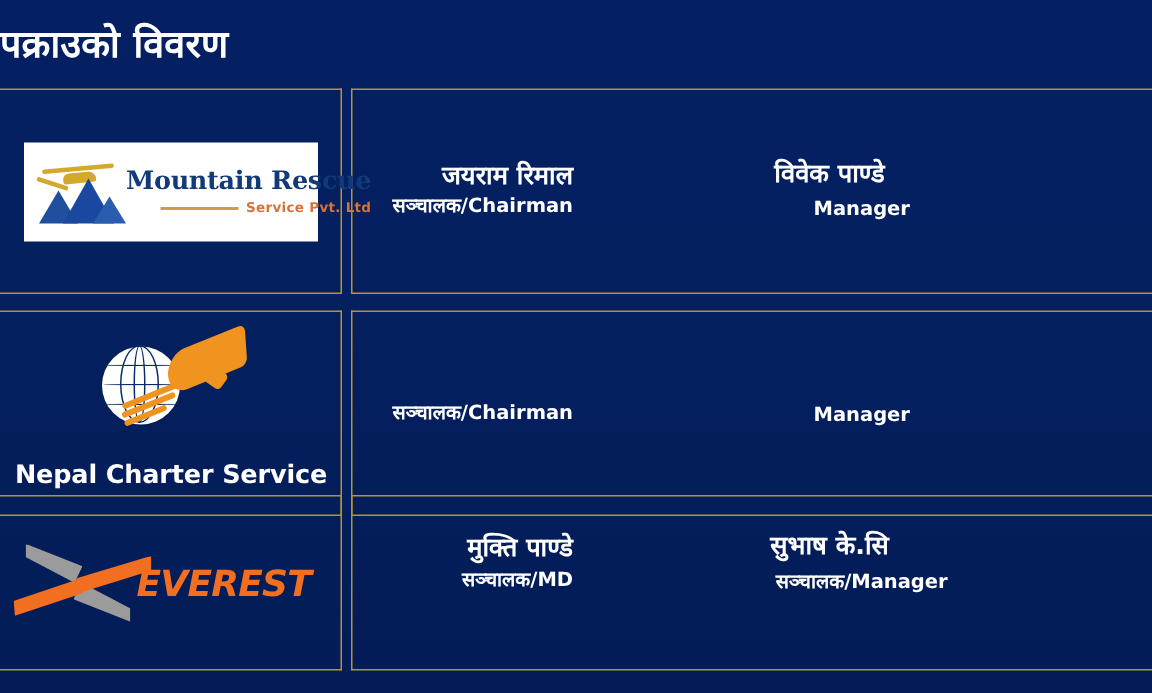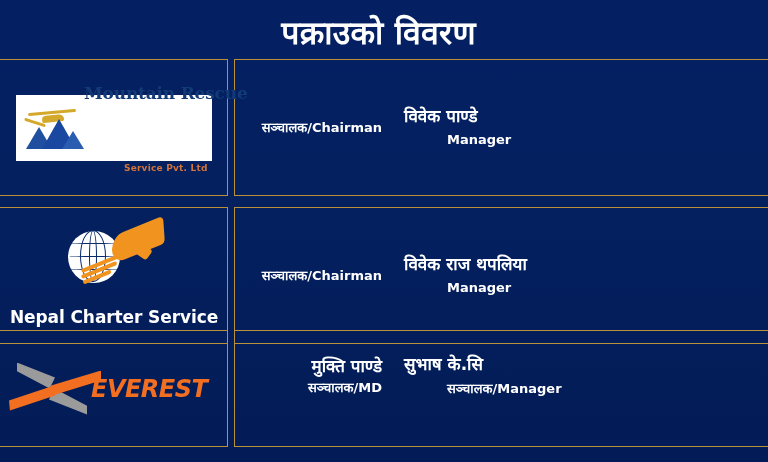--- a/index.html
+++ b/index.html
@@ -15,23 +15,23 @@
     overflow: hidden;
     font-family: "DejaVu Sans", "Liberation Sans", sans-serif;
   }
 
   
   #page-title {
     position: absolute;
     top: 16px;
     left: 0;
     width: 757px;
-    text-align: center;
+    text-align: left;
     color: #ffffff;
-    font-size: 32px;
+    font-size: 25px;
     font-weight: 600;
     letter-spacing: .2px;
     line-height: 1.1;
     white-space: nowrap;
   }
 
   
   .row {
     position: absolute;
     left: 0;
@@ -95,21 +95,21 @@
   }
   .mr-peak.a { left: 4px;  border-width: 0 13px 22px 13px; border-color: transparent transparent #1f4f9e transparent; }
   .mr-peak.b { left: 20px; border-width: 0 17px 30px 17px; border-color: transparent transparent #1a47a0 transparent; }
   .mr-peak.c { left: 40px; border-width: 0 11px 18px 11px; border-color: transparent transparent #2a5cb0 transparent; }
   .mr-words { flex: 1; display: flex; flex-direction: column; align-items: flex-end; padding-right: 2px; }
   .mr-name {
     color: #123a77; font-size: 17px; font-weight: 700;
     font-family: "DejaVu Serif", "Liberation Serif", serif; letter-spacing: -.2px;
     white-space: nowrap;
   }
-  .mr-subrow { display: flex; align-items: center; gap: 5px; margin-top: 3px; width: 100%; justify-content: flex-end; flex-direction: column; }
+  .mr-subrow { display: flex; align-items: center; gap: 5px; margin-top: 3px; width: 100%; justify-content: flex-end; }
   .mr-rule { flex: 0 0 52px; height: 1.5px; background: #d39a4e; }
   .mr-sub { color: #d4733a; font-size: 9px; font-weight: 600; white-space: nowrap; letter-spacing: .2px; }
 
   
   .ncs { width: 205px; display: flex; flex-direction: column; align-items: center; gap: 20px; }
   .ncs-mark { position: relative; width: 108px; height: 62px; }
   .ncs-globe {
     position: absolute; left: 8px; top: 6px; width: 52px; height: 52px;
     border-radius: 50%; background: #ffffff;
   }
@@ -169,21 +169,21 @@
     white-space: nowrap;
   }
   .person .role {
     color: #ffffff;
     font-size: 13px;
     font-weight: 700;
     line-height: 1.45;
     white-space: nowrap;
   }
   .col-mid { left: 234px; width: 148px; text-align: right; }
-  .col-right { left: 404px; width: 330px; text-align: left; }
+  .col-right { left: 388px; width: 330px; text-align: center; }
   .col-right .role { margin-top: 4px; margin-left: 43px; }
   .col-mid .role { margin-top: 1px; }
 </style>
 </head>
 <body>
 
 <div id="stage">
 
   <div id="page-title">पक्राउको विवरण</div>
 
@@ -205,20 +205,21 @@
           <div class="mr-name">Mountain Rescue</div>
           <div class="mr-subrow">
             <span class="mr-rule"></span>
             <span class="mr-sub">Service Pvt. Ltd</span>
           </div>
         </div>
       </div>
     </div>
 
     <div class="person col-mid">
+      <div class="nm">जयराम रिमाल</div>
       <div class="role">सञ्चालक/Chairman</div>
     </div>
 
     <div class="person col-right">
       <div class="nm">विवेक पाण्डे</div>
       <div class="role">Manager</div>
     </div>
   </div>
 
   <div class="row" style="top:207px; height:137px;">
@@ -240,21 +241,20 @@
         </div>
         <div class="ncs-text">Nepal Charter Service</div>
       </div>
     </div>
 
     <div class="person col-mid">
       <div class="role">सञ्चालक/Chairman</div>
     </div>
 
     <div class="person col-right">
-      <div class="nm">विवेक राज थपलिया</div>
       <div class="role">Manager</div>
     </div>
   </div>
 
   <div class="row" style="top:355px; height:92px;">
     <div class="frame frame-left" style="top:-25px; height:117px;"></div>
     <div class="frame frame-right" style="top:-25px; height:117px;"></div>
 
     <div class="logo-cell" style="top:-25px; height:117px;">
       <div class="ev">

